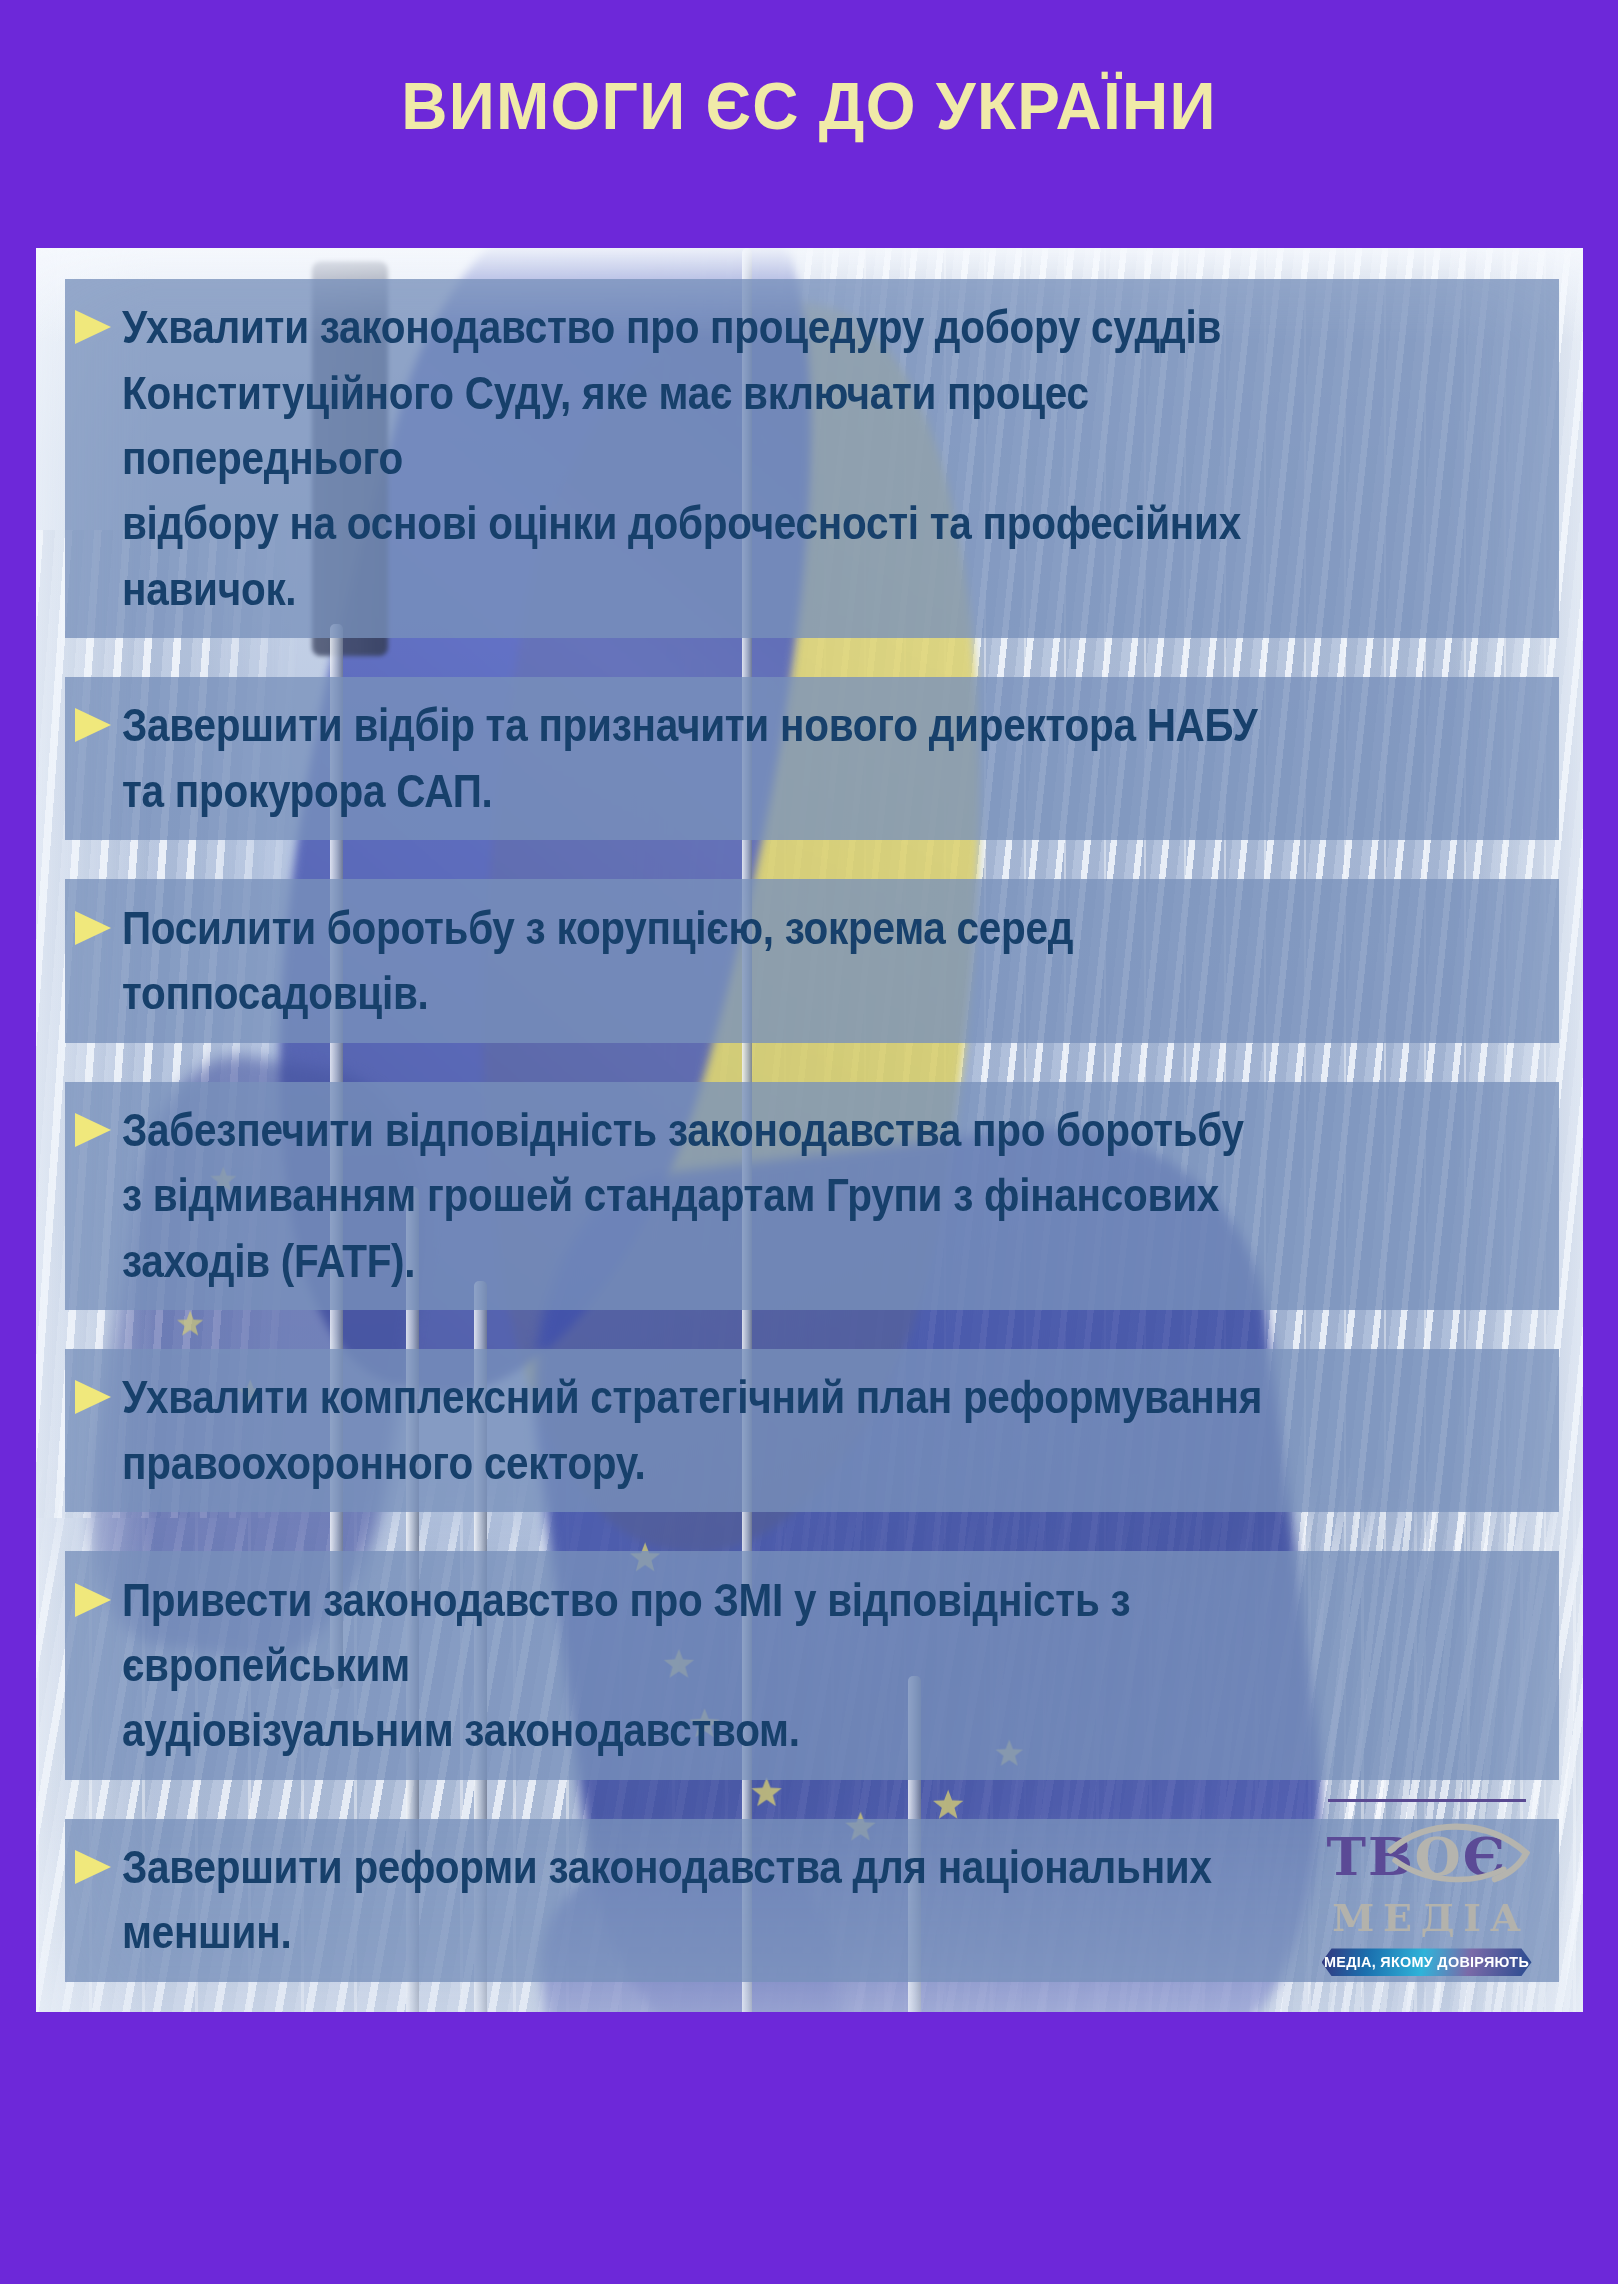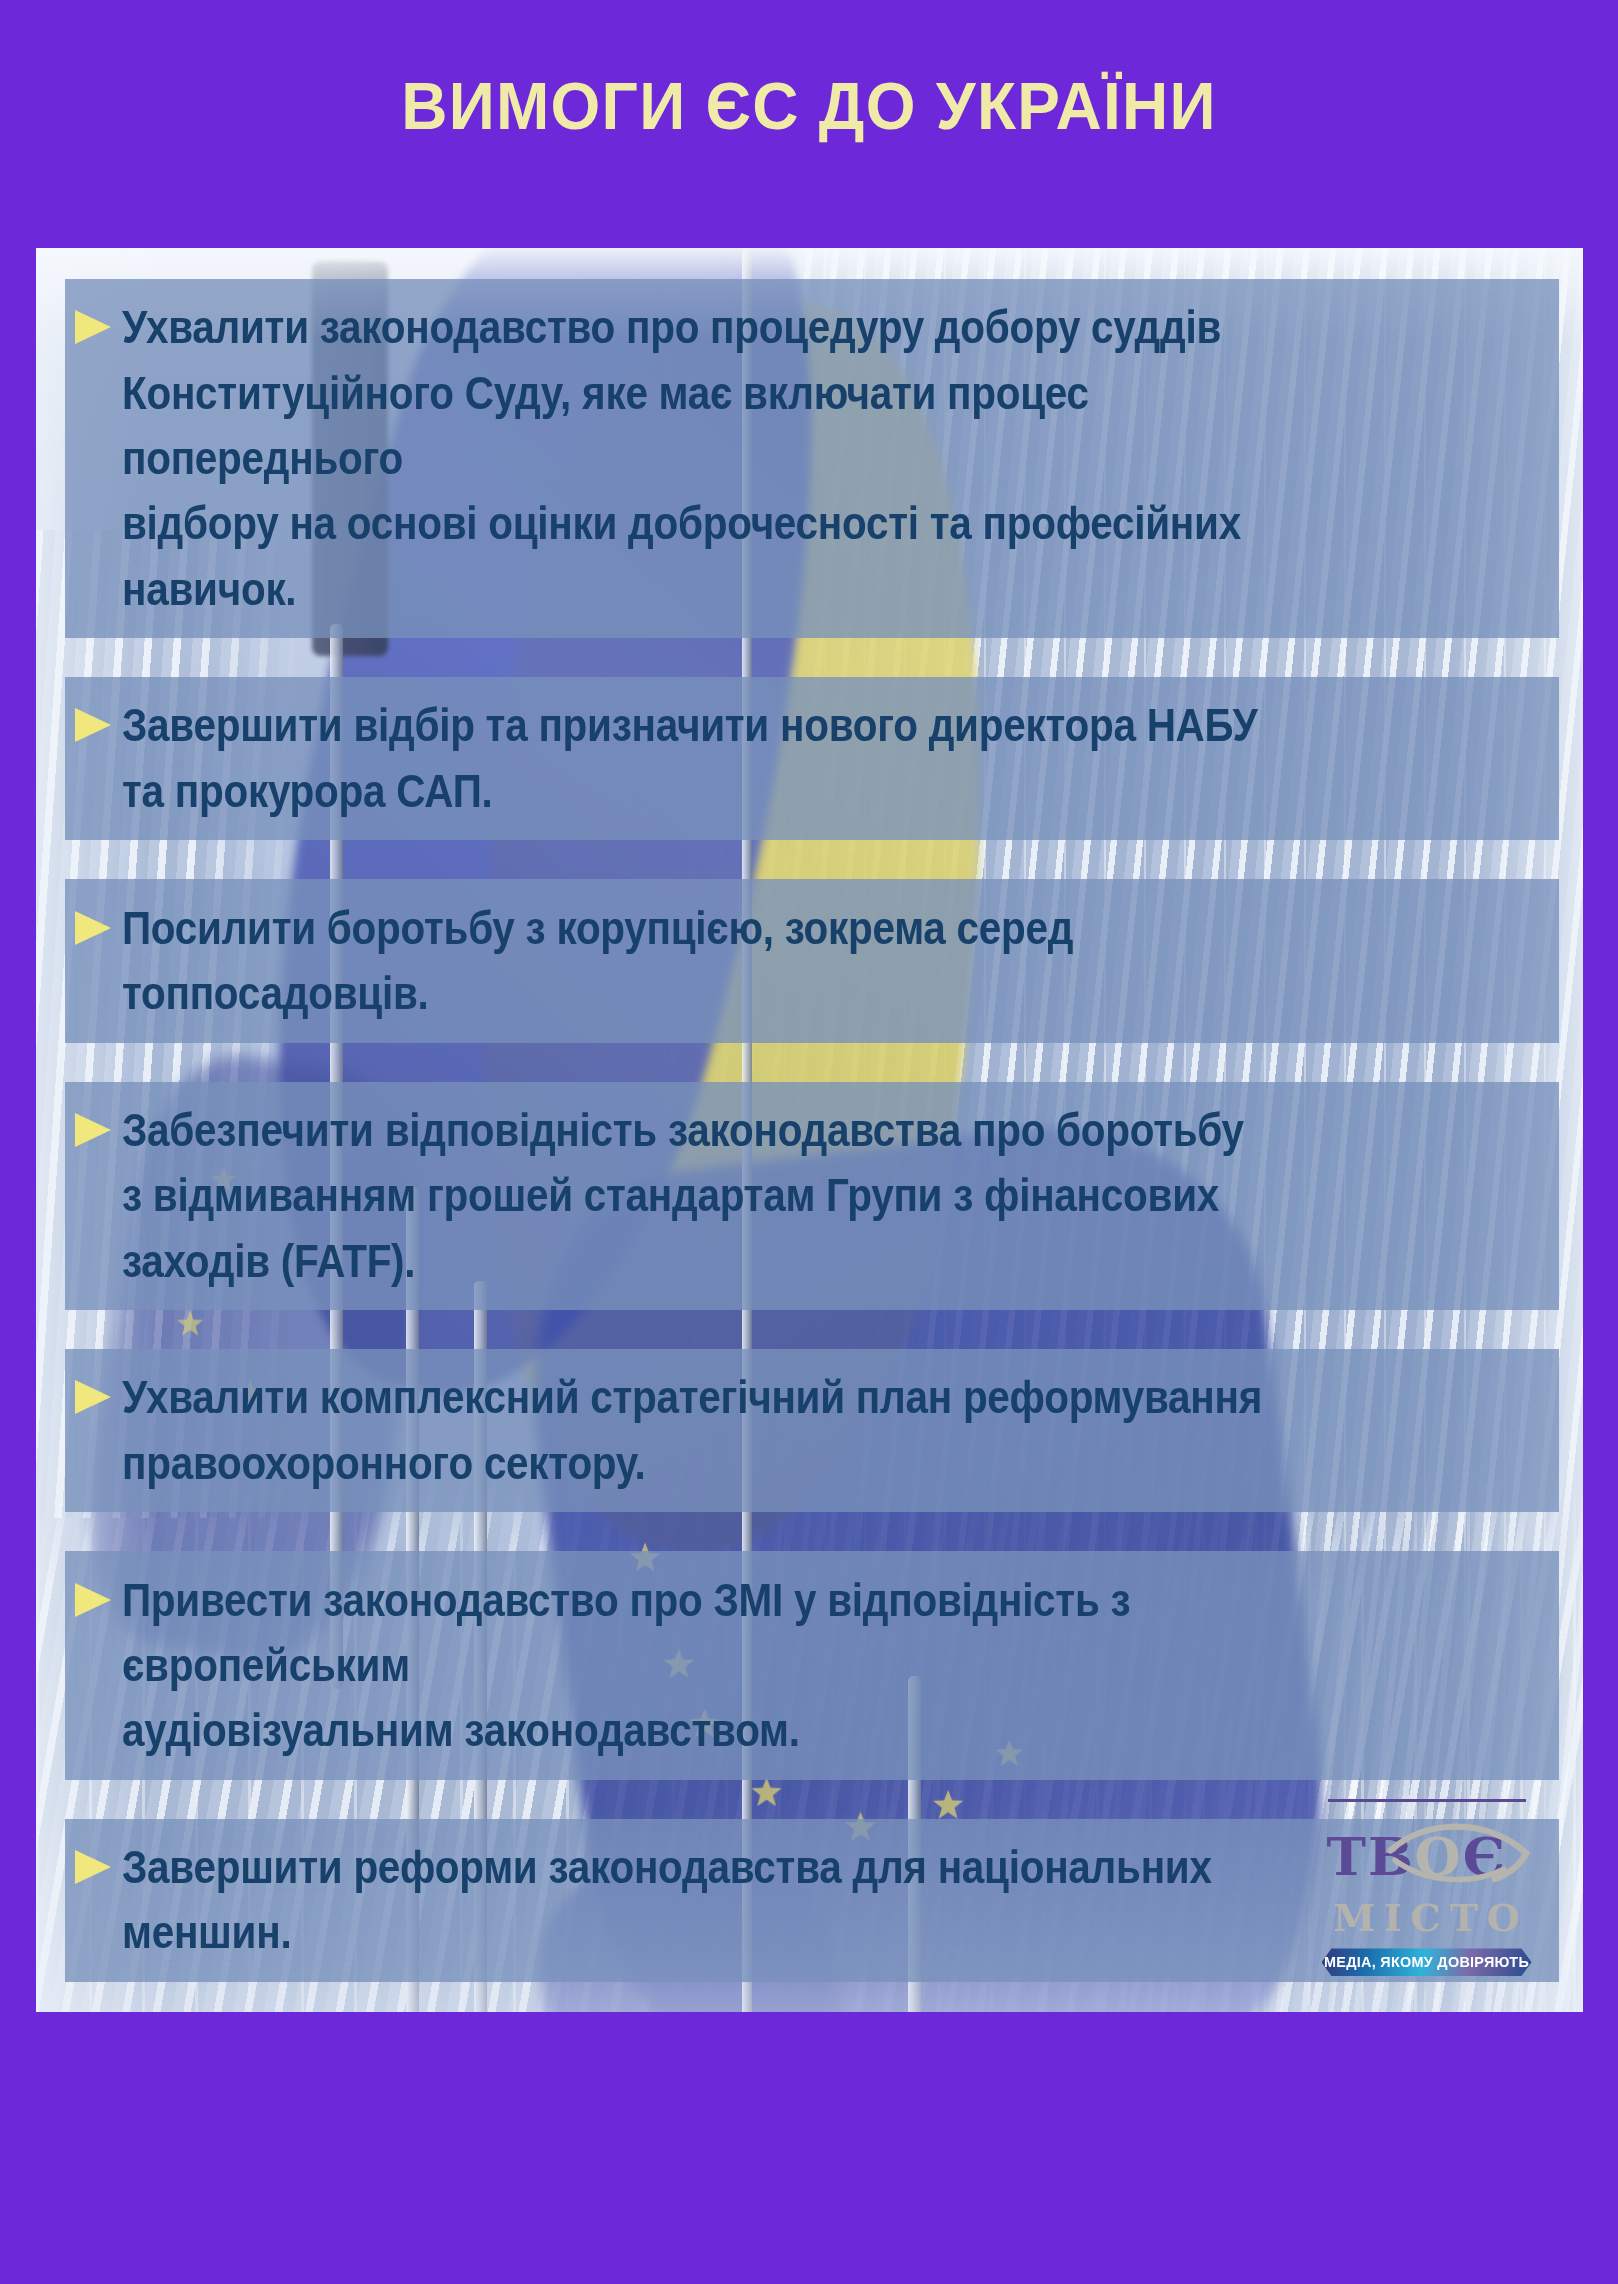--- a/index.html
+++ b/index.html
@@ -242,18 +242,18 @@
 
     <div class="logo">
       <div class="logo-line"></div>
       <svg class="logo-word" viewBox="0 0 460 170" xmlns="http://www.w3.org/2000/svg">
         <text x="8" y="132" font-family="DejaVu Serif, serif" font-weight="bold" font-size="118" letter-spacing="4">
           <tspan fill="#5b4a96">ТВ</tspan><tspan fill="#b5b4ae">О</tspan><tspan fill="#5b4a96">Є</tspan>
         </text>
         <path d="M150 78 C 230 8, 362 6, 452 84 C 436 114, 410 132, 382 142" fill="none" stroke="#b5b4ae" stroke-width="14" stroke-linecap="round"></path>
         <path d="M160 100 C 230 152, 332 154, 402 120" fill="none" stroke="#b5b4ae" stroke-width="12" stroke-linecap="round"></path>
       </svg>
-      <div class="logo-misto">МІСТО</div>
+      <div class="logo-misto">МЕДІА</div>
       <div class="ribbon">• МЕДІА, ЯКОМУ ДОВІРЯЮТЬ •</div>
     </div>
   </div>
 </div>
 
 
 </body></html>

